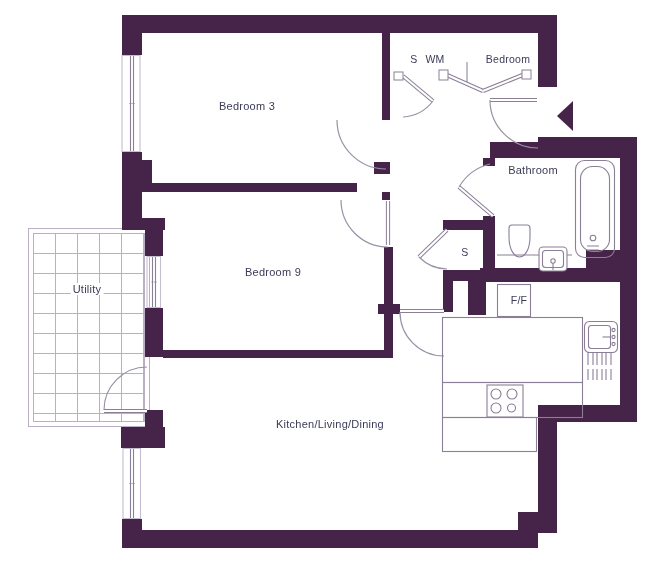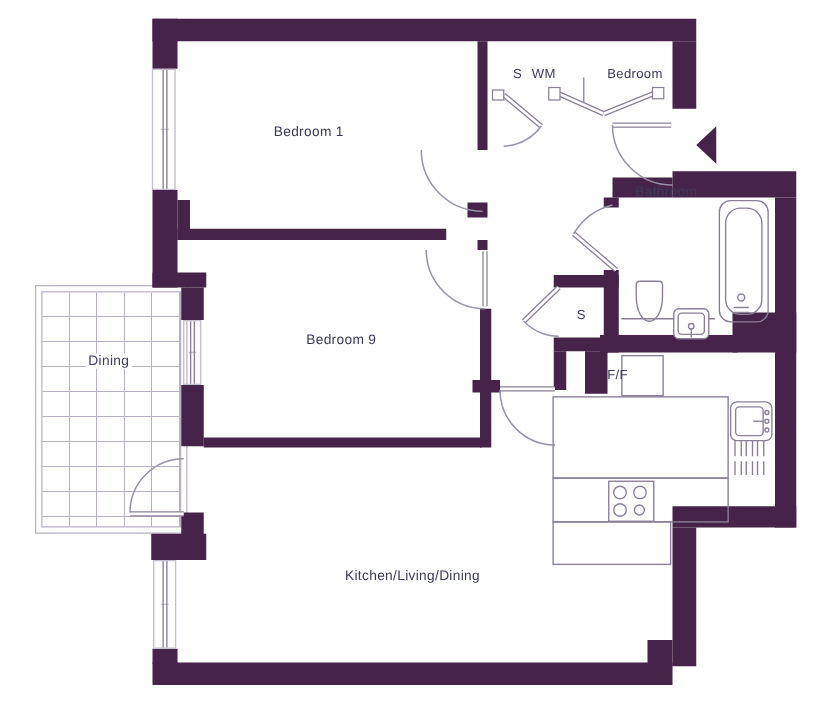--- a/index.html
+++ b/index.html
@@ -179,23 +179,23 @@
       <circle class="thin" cx="613.5" cy="330" r="1.6"></circle>
       <circle class="thin" cx="613.5" cy="337" r="1.6"></circle>
       <circle class="thin" cx="613.5" cy="344" r="1.6"></circle>
     </g>
     <g>
       <path class="thin" d="M588 352 V365 M593 352 V365 M597 352 V365 M602 352 V365 M606 352 V365 M611 352 V365"></path>
       <path class="thin" d="M588 369 V380 M593 369 V380 M597 369 V380 M602 369 V380 M606 369 V380 M611 369 V380"></path>
     </g>
   </svg>
 
-  <span class="lbl" style="left:247px;top:106px">Bedroom 1</span>
+  <span class="lbl" style="left:247px;top:106px">Bedroom 3</span>
   <span class="lbl" style="left:273px;top:272px">Bedroom 9</span>
-  <span class="lbl" style="left:87px;top:289px;background:#fff;padding:0 2px">Dining</span>
-  <span class="lbl" style="left:533px;top:154px">Bathroom</span>
-  <span class="lbl" style="left:330px;top:461px">Kitchen/Living/Dining</span>
+  <span class="lbl" style="left:87px;top:289px;background:#fff;padding:0 2px">Utility</span>
+  <span class="lbl" style="left:533px;top:170px">Bathroom</span>
+  <span class="lbl" style="left:330px;top:424px">Kitchen/Living/Dining</span>
   <span class="lbl small" style="left:414px;top:59px">S</span>
   <span class="lbl small" style="left:435px;top:59px">WM</span>
   <span class="lbl small" style="left:508px;top:59px">Bedroom</span>
   <span class="lbl small" style="left:465px;top:252px">S</span>
-  <span class="lbl small" style="left:494px;top:300px">F/F</span>
+  <span class="lbl small" style="left:519px;top:300px">F/F</span>
 </div>
 
 </body></html>

